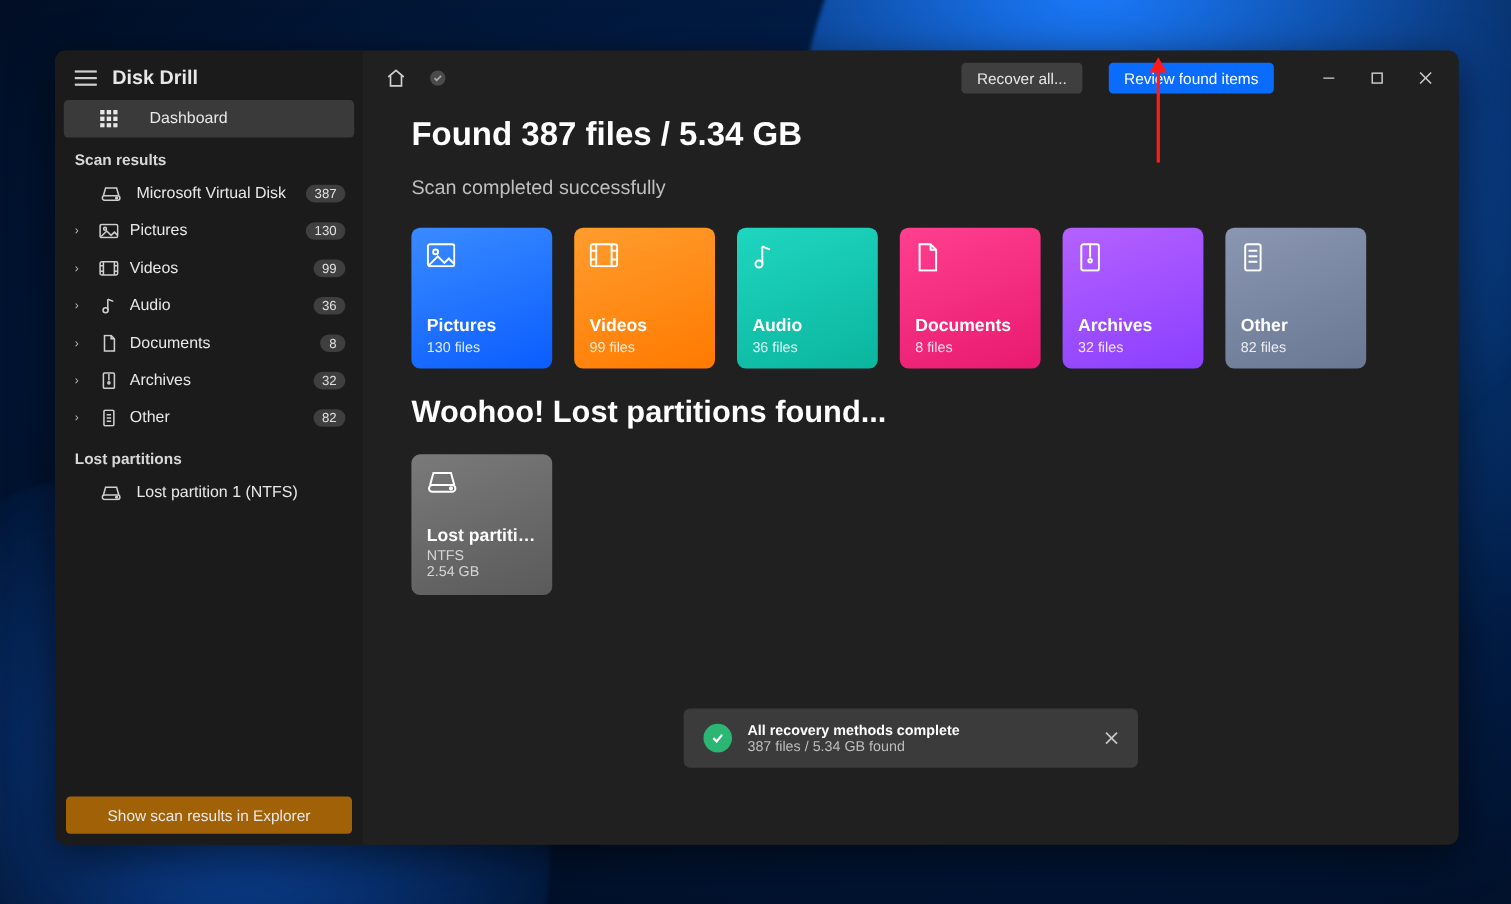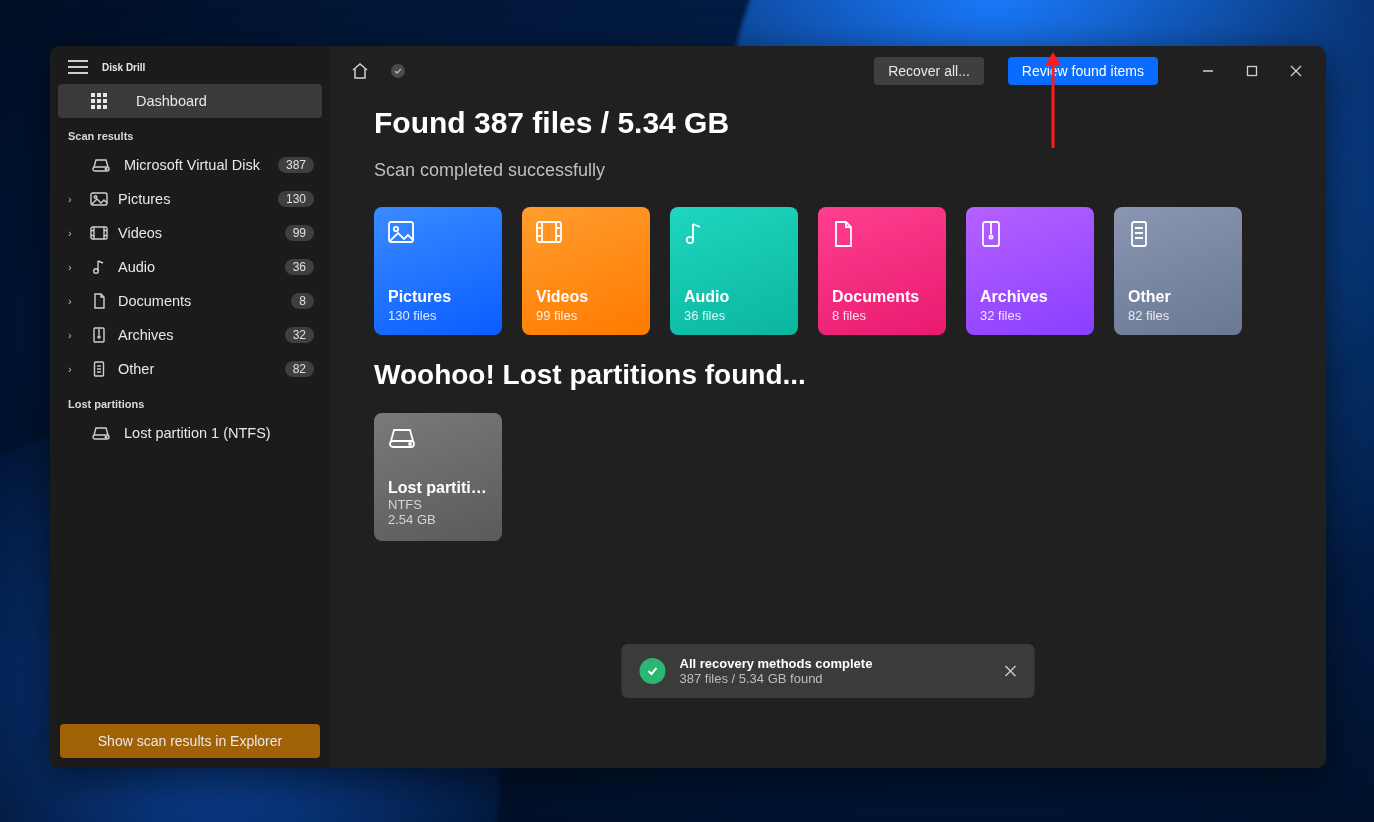--- a/index.html
+++ b/index.html
@@ -14,34 +14,34 @@
   .sw2 { width: 700px; height: 700px; left: -200px; bottom: -300px; background: radial-gradient(circle at 60% 40%, #0d4aa8 0%, transparent 60%); }
 
   .app {
     position: absolute; left: 50px; top: 46px; width: 1276px; height: 722px;
     background: #202020; border-radius: 10px; display: flex; overflow: hidden;
     box-shadow: 0 10px 40px rgba(0,0,0,0.6);
   }
 
   
   .sidebar { width: 280px; background: #1b1b1b; display: flex; flex-direction: column; }
-  .side-title { display: flex; align-items: center; gap: 14px; padding: 14px 16px 10px 18px; color: #e8e8e8; font-size: 10px; font-weight: 600; }
+  .side-title { display: flex; align-items: center; gap: 14px; padding: 14px 16px 10px 18px; color: #e8e8e8; font-size: 18px; font-weight: 600; }
   .hamburger { width: 20px; height: 14px; display: flex; flex-direction: column; justify-content: space-between; cursor: pointer; }
   .hamburger span { height: 2px; background: #cfcfcf; }
 
   .nav-item {
     display: flex; align-items: center; gap: 14px; padding: 8px 16px 8px 40px;
     color: #e8e8e8; font-size: 14.5px; cursor: pointer; position: relative;
   }
   .nav-item.active { background: #3a3a3a; border-radius: 4px; margin: 0 8px; padding-left: 32px; gap: 28px; }
   .nav-item .badge {
     margin-left: auto; background: #3f3f3f; color: #e0e0e0; font-size: 12px;
     padding: 1px 8px; border-radius: 10px; min-width: 22px; text-align: center;
   }
-  .nav-section { color: #d8d8d8; font-size: 11px; font-weight: 600; padding: 12px 16px 6px 18px; }
+  .nav-section { color: #d8d8d8; font-size: 14px; font-weight: 600; padding: 12px 16px 6px 18px; }
   .nav-item.child { padding-left: 18px; gap: 10px; }
   .nav-item.child .chev { width: 12px; visibility: hidden; }
   .nav-item.child.has-chev .chev { visibility: visible; }
   .nav-item.nochev { padding-left: 42px; }
   .chev { color: #bdbdbd; font-size: 11px; }
 
   .icon { width: 18px; height: 18px; display: flex; align-items: center; justify-content: center; flex-shrink: 0; }
 
   .side-footer { margin-top: auto; padding: 10px; }
   .explorer-btn {

